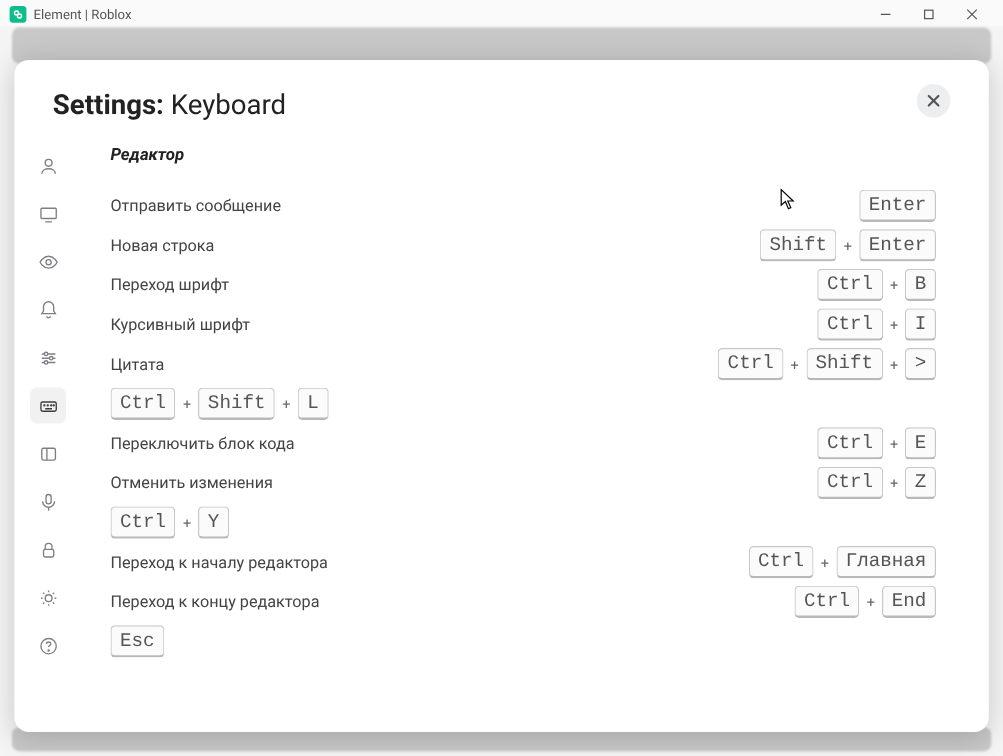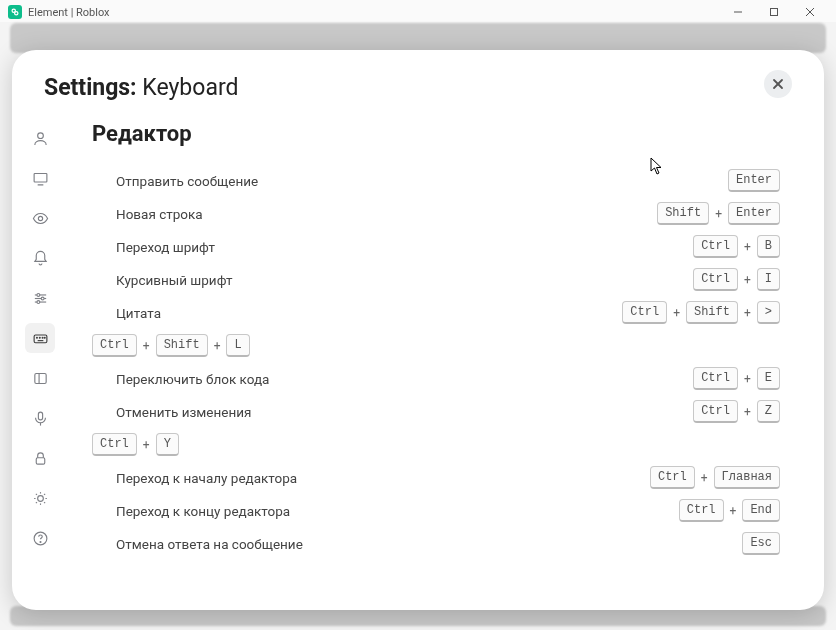--- a/index.html
+++ b/index.html
@@ -55,21 +55,21 @@
     position: absolute;
     bottom: 4px; left: 10px; right: 10px; height: 20px;
     background: #c8c8c8;
     filter: blur(1px);
     border-radius: 6px;
   }
   .modal {
     position: absolute;
     top: 50px; left: 12px; right: 12px; bottom: 20px;
     background: #fff;
-    border-radius: 24px;
+    border-radius: 12px;
     box-shadow: 0 4px 24px rgba(0,0,0,0.18);
     display: flex;
     flex-direction: column;
     overflow: hidden;
   }
   .modal-header {
     padding: 24px 32px 16px 32px;
     display: flex;
     align-items: flex-start;
     justify-content: space-between;
@@ -113,44 +113,45 @@
     background: #f1f1f1;
     color: #3c3c3c;
   }
   .sidebar-item svg { width: 17px; height: 17px; }
   .content {
     flex: 1;
     padding: 0 44px 0 24px;
     overflow-y: auto;
   }
   .section-title {
-    font-size: 22px;
+    font-size: 14px;
     font-weight: 700;
     color: #222;
     margin-bottom: 18px;
     margin-top: 4px;
+    font-style: italic;
   }
   .shortcut-row {
     display: flex;
     align-items: center;
     justify-content: space-between;
     min-height: 33px;
     font-size: 13.5px;
     color: #444;
   }
-  .shortcut-label { flex: 1; padding-right: 12px; margin-left: 24px; }
+  .shortcut-label { flex: 1; padding-right: 12px; }
   .keys {
     display: flex;
     align-items: center;
     gap: 4px;
     flex-wrap: nowrap;
   }
   .key {
     font-family: "Courier New", monospace;
-    font-size: 12px;
+    font-size: 16px;
     color: #555;
     background: #fbfbfb;
     border: 1px solid #c8c8c8;
     border-bottom: 2px solid #b8b8b8;
     border-radius: 4px;
     padding: 3px 7px;
     white-space: nowrap;
     min-width: 22px;
     text-align: center;
   }
@@ -386,21 +387,20 @@
           </div>
           <div class="shortcut-row">
             <div class="shortcut-label">Переход к концу редактора</div>
             <div class="keys">
               <span class="key">Ctrl</span>
               <span class="plus">+</span>
               <span class="key">End</span>
             </div>
           </div>
           <div class="shortcut-row">
-            <div class="shortcut-label">Отмена ответа на сообщение</div>
             <div class="keys">
               <span class="key">Esc</span>
             </div>
           </div>
         </div>
     </div>
   </div>
 </div>
 
 <div class="cursor">

